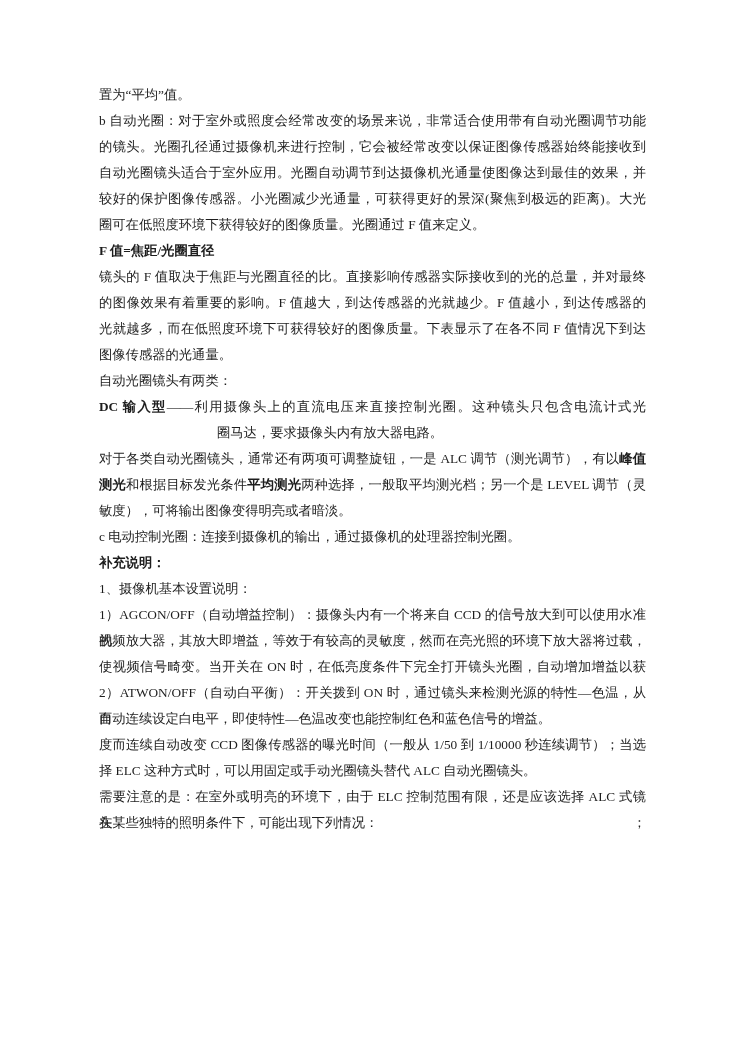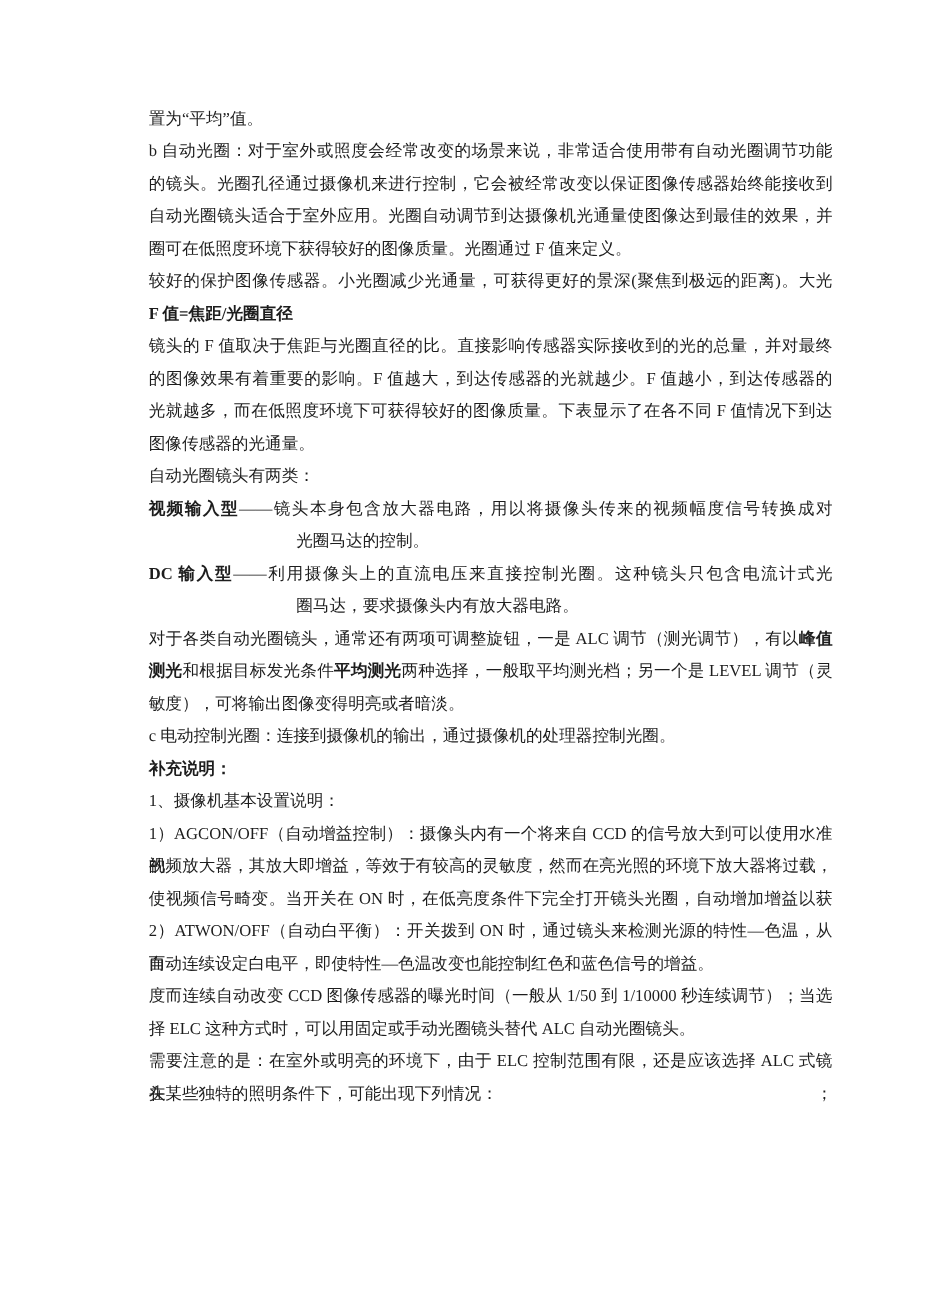--- a/index.html
+++ b/index.html
@@ -22,21 +22,20 @@
     width: 744px;
     height: 1052px;
     background: #ffffff;
   }
   .doc-body {
     position: absolute;
     top: 82px;
     left: 99px;
     width: 547px;
     font-size: 13.3px;
-    margin-left: 20px;
   }
   .para {
     margin: 0;
     padding: 0;
   }
   .line {
     height: 26px;
     line-height: 26px;
     text-align: left;
     white-space: normal;
@@ -63,38 +62,34 @@
   <div class="doc-body">
       <div class="para">
         <div class="line"><span>置为“平均”值。</span></div>
       </div>
       <div class="para">
         <div class="line fill"><span>b 自动光圈：对于室外或照度会经常改变的场景来说，非常适合使用带有自动光圈调节功能</span></div>
         <div class="line fill"><span>的镜头。光圈孔径通过摄像机来进行控制，它会被经常改变以保证图像传感器始终能接收到</span></div>
       </div>
       <div class="para">
         <div class="line fill"><span>自动光圈镜头适合于室外应用。光圈自动调节到达摄像机光通量使图像达到最佳的效果，并</span></div>
+        <div class="line fill"><span>较好的保护图像传感器。小光圈减少光通量，可获得更好的景深(聚焦到极远的距离)。大光</span></div>
         <div class="line"><span>圈可在低照度环境下获得较好的图像质量。光圈通过 F 值来定义。</span></div>
-        <div class="line fill"><span>较好的保护图像传感器。小光圈减少光通量，可获得更好的景深(聚焦到极远的距离)。大光</span></div>
       </div>
       <div class="para">
         <div class="line"><span class="bold">F 值=焦距/光圈直径</span></div>
       </div>
       <div class="para">
         <div class="line fill"><span>镜头的 F 值取决于焦距与光圈直径的比。直接影响传感器实际接收到的光的总量，并对最终</span></div>
         <div class="line fill"><span>的图像效果有着重要的影响。F 值越大，到达传感器的光就越少。F 值越小，到达传感器的</span></div>
         <div class="line fill"><span>光就越多，而在低照度环境下可获得较好的图像质量。下表显示了在各不同 F 值情况下到达</span></div>
         <div class="line"><span>图像传感器的光通量。</span></div>
       </div>
       <div class="para">
         <div class="line"><span>自动光圈镜头有两类：</span></div>
-      </div>
-      <div class="para">
-        <div class="line fill"><span class="bold">视频输入型</span><span>——镜头本身包含放大器电路，用以将摄像头传来的视频幅度信号转换成对</span></div>
-        <div class="line cont"><span>光圈马达的控制。</span></div>
       </div>
       <div class="para">
         <div class="line fill"><span class="bold">DC 输入型</span><span>——利用摄像头上的直流电压来直接控制光圈。这种镜头只包含电流计式光</span></div>
         <div class="line cont"><span>圈马达，要求摄像头内有放大器电路。</span></div>
       </div>
       <div class="para">
         <div class="line fill"><span>对于各类自动光圈镜头，通常还有两项可调整旋钮，一是 ALC 调节（测光调节），有以</span><span class="bold">峰值</span></div>
         <div class="line fill"><span class="bold">测光</span><span>和根据目标发光条件</span><span class="bold">平均测光</span><span>两种选择，一般取平均测光档；另一个是 LEVEL 调节（灵</span></div>
         <div class="line"><span>敏度），可将输出图像变得明亮或者暗淡。</span></div>
       </div>

